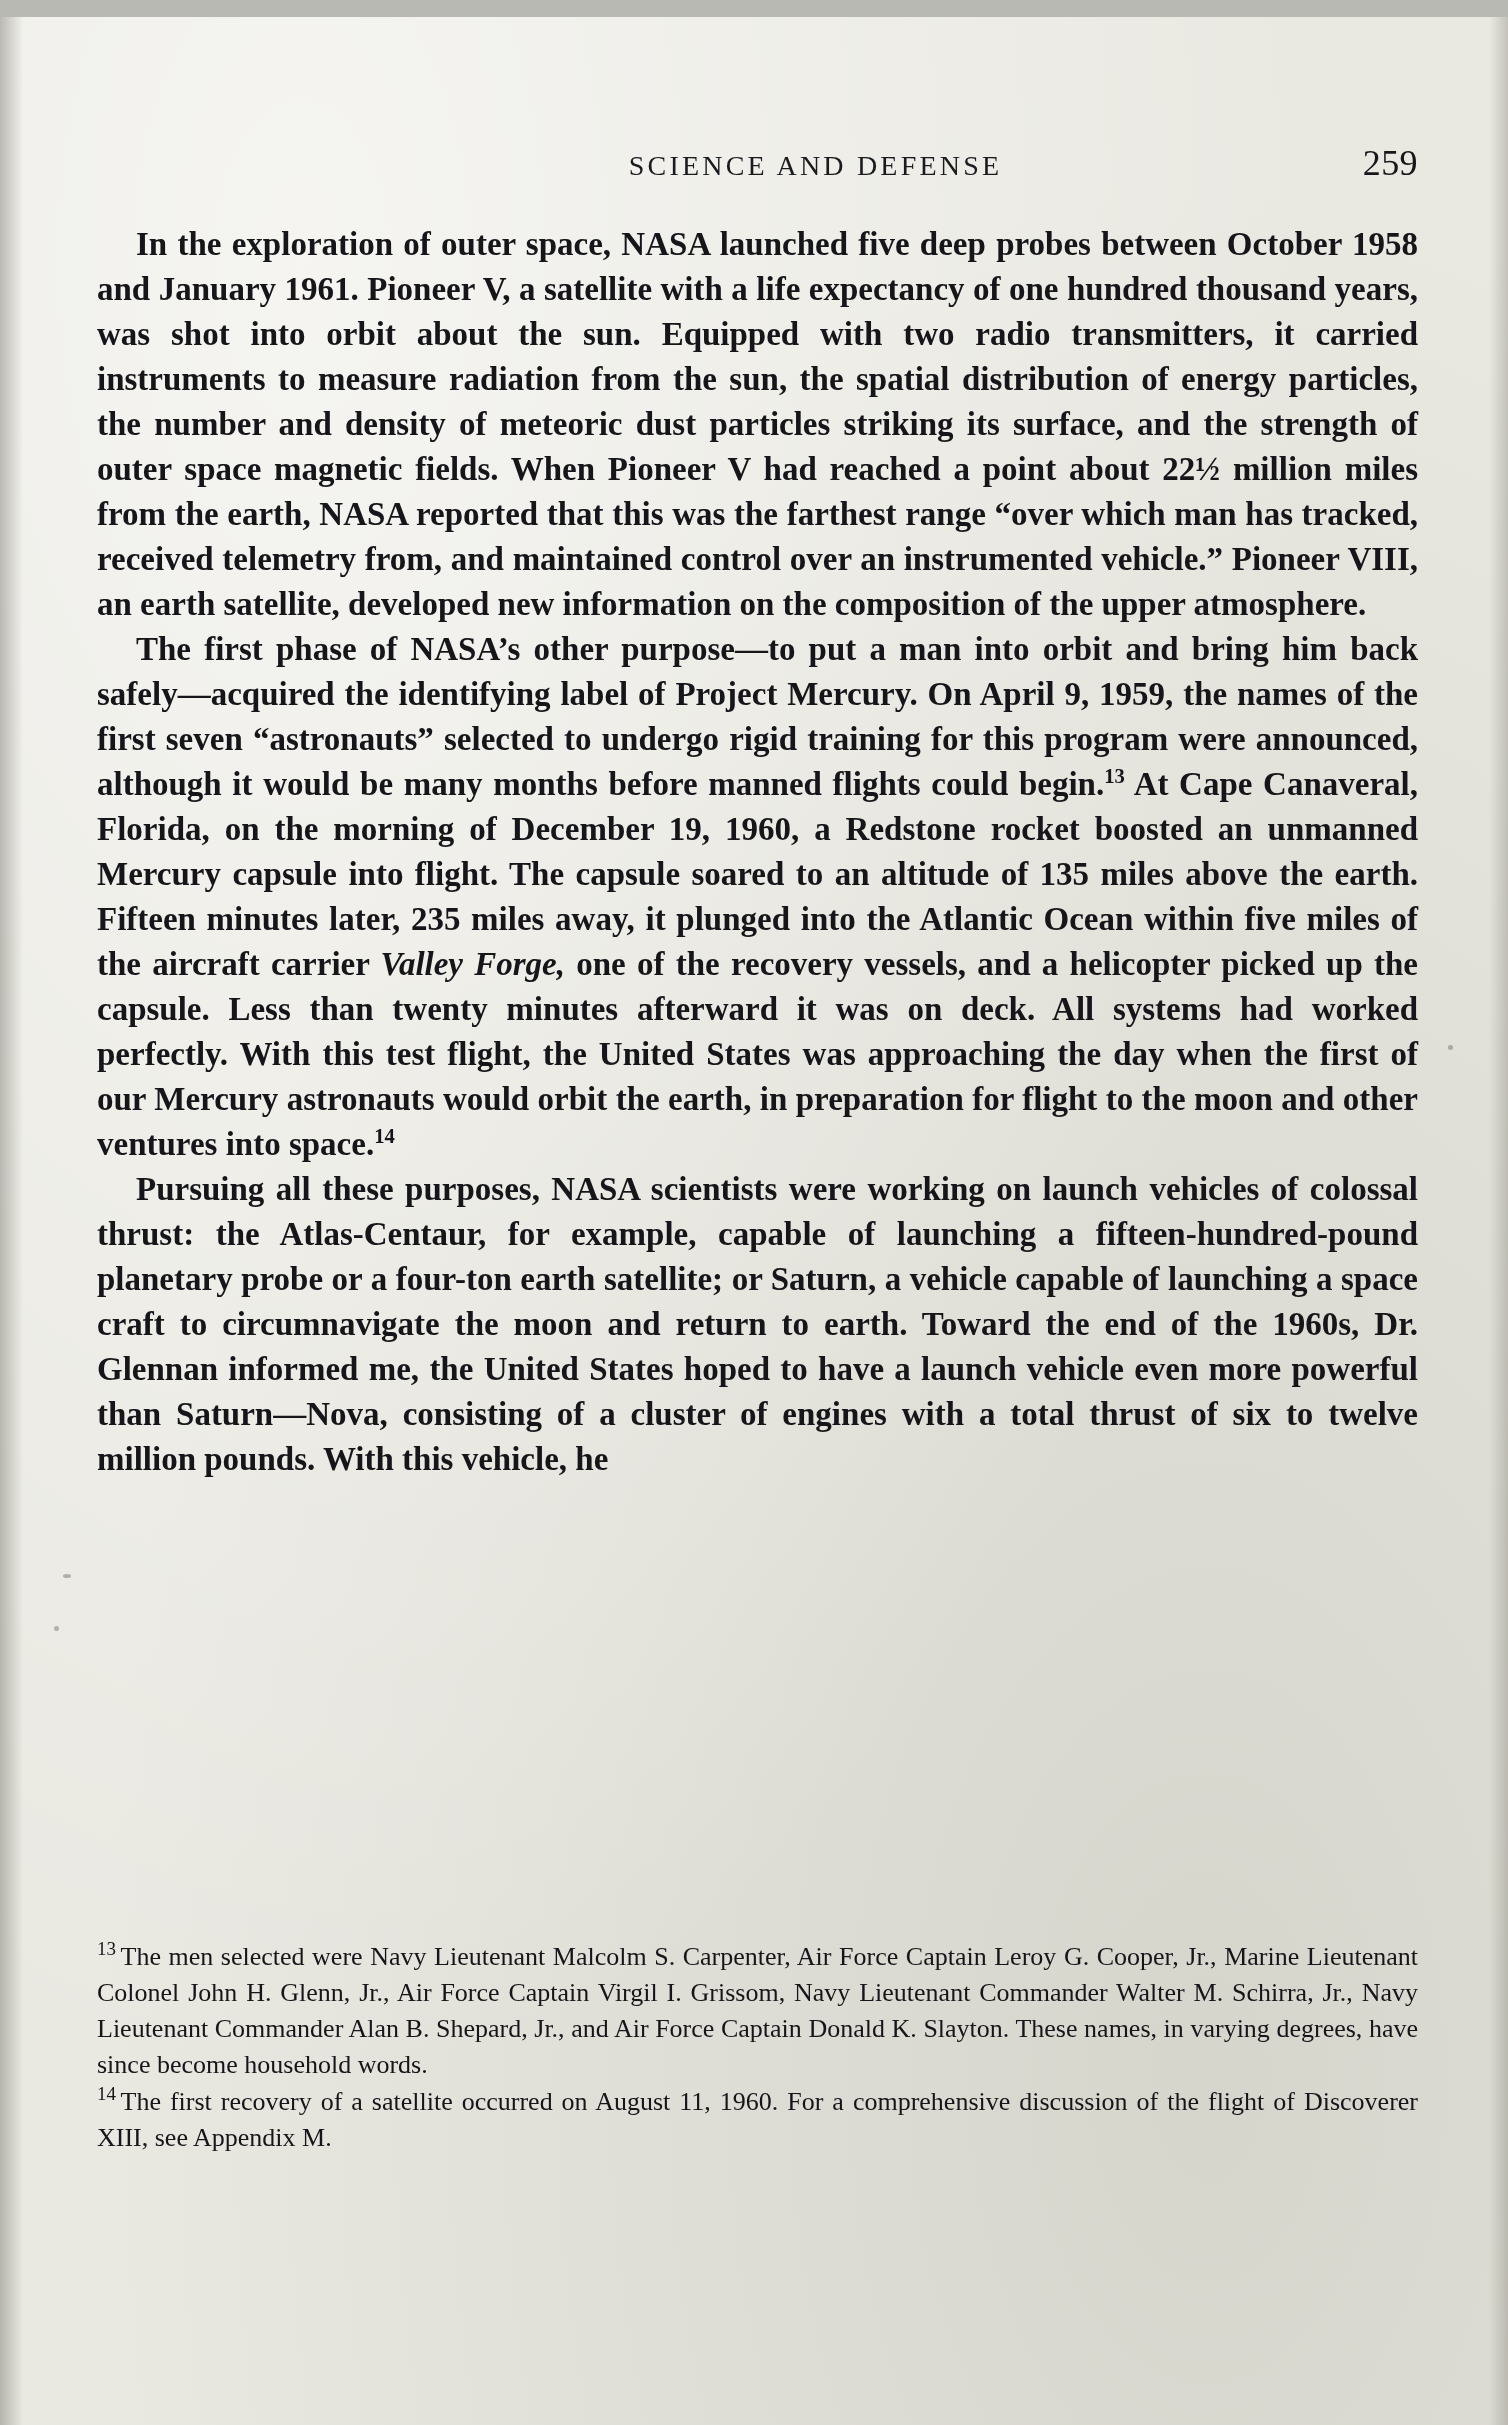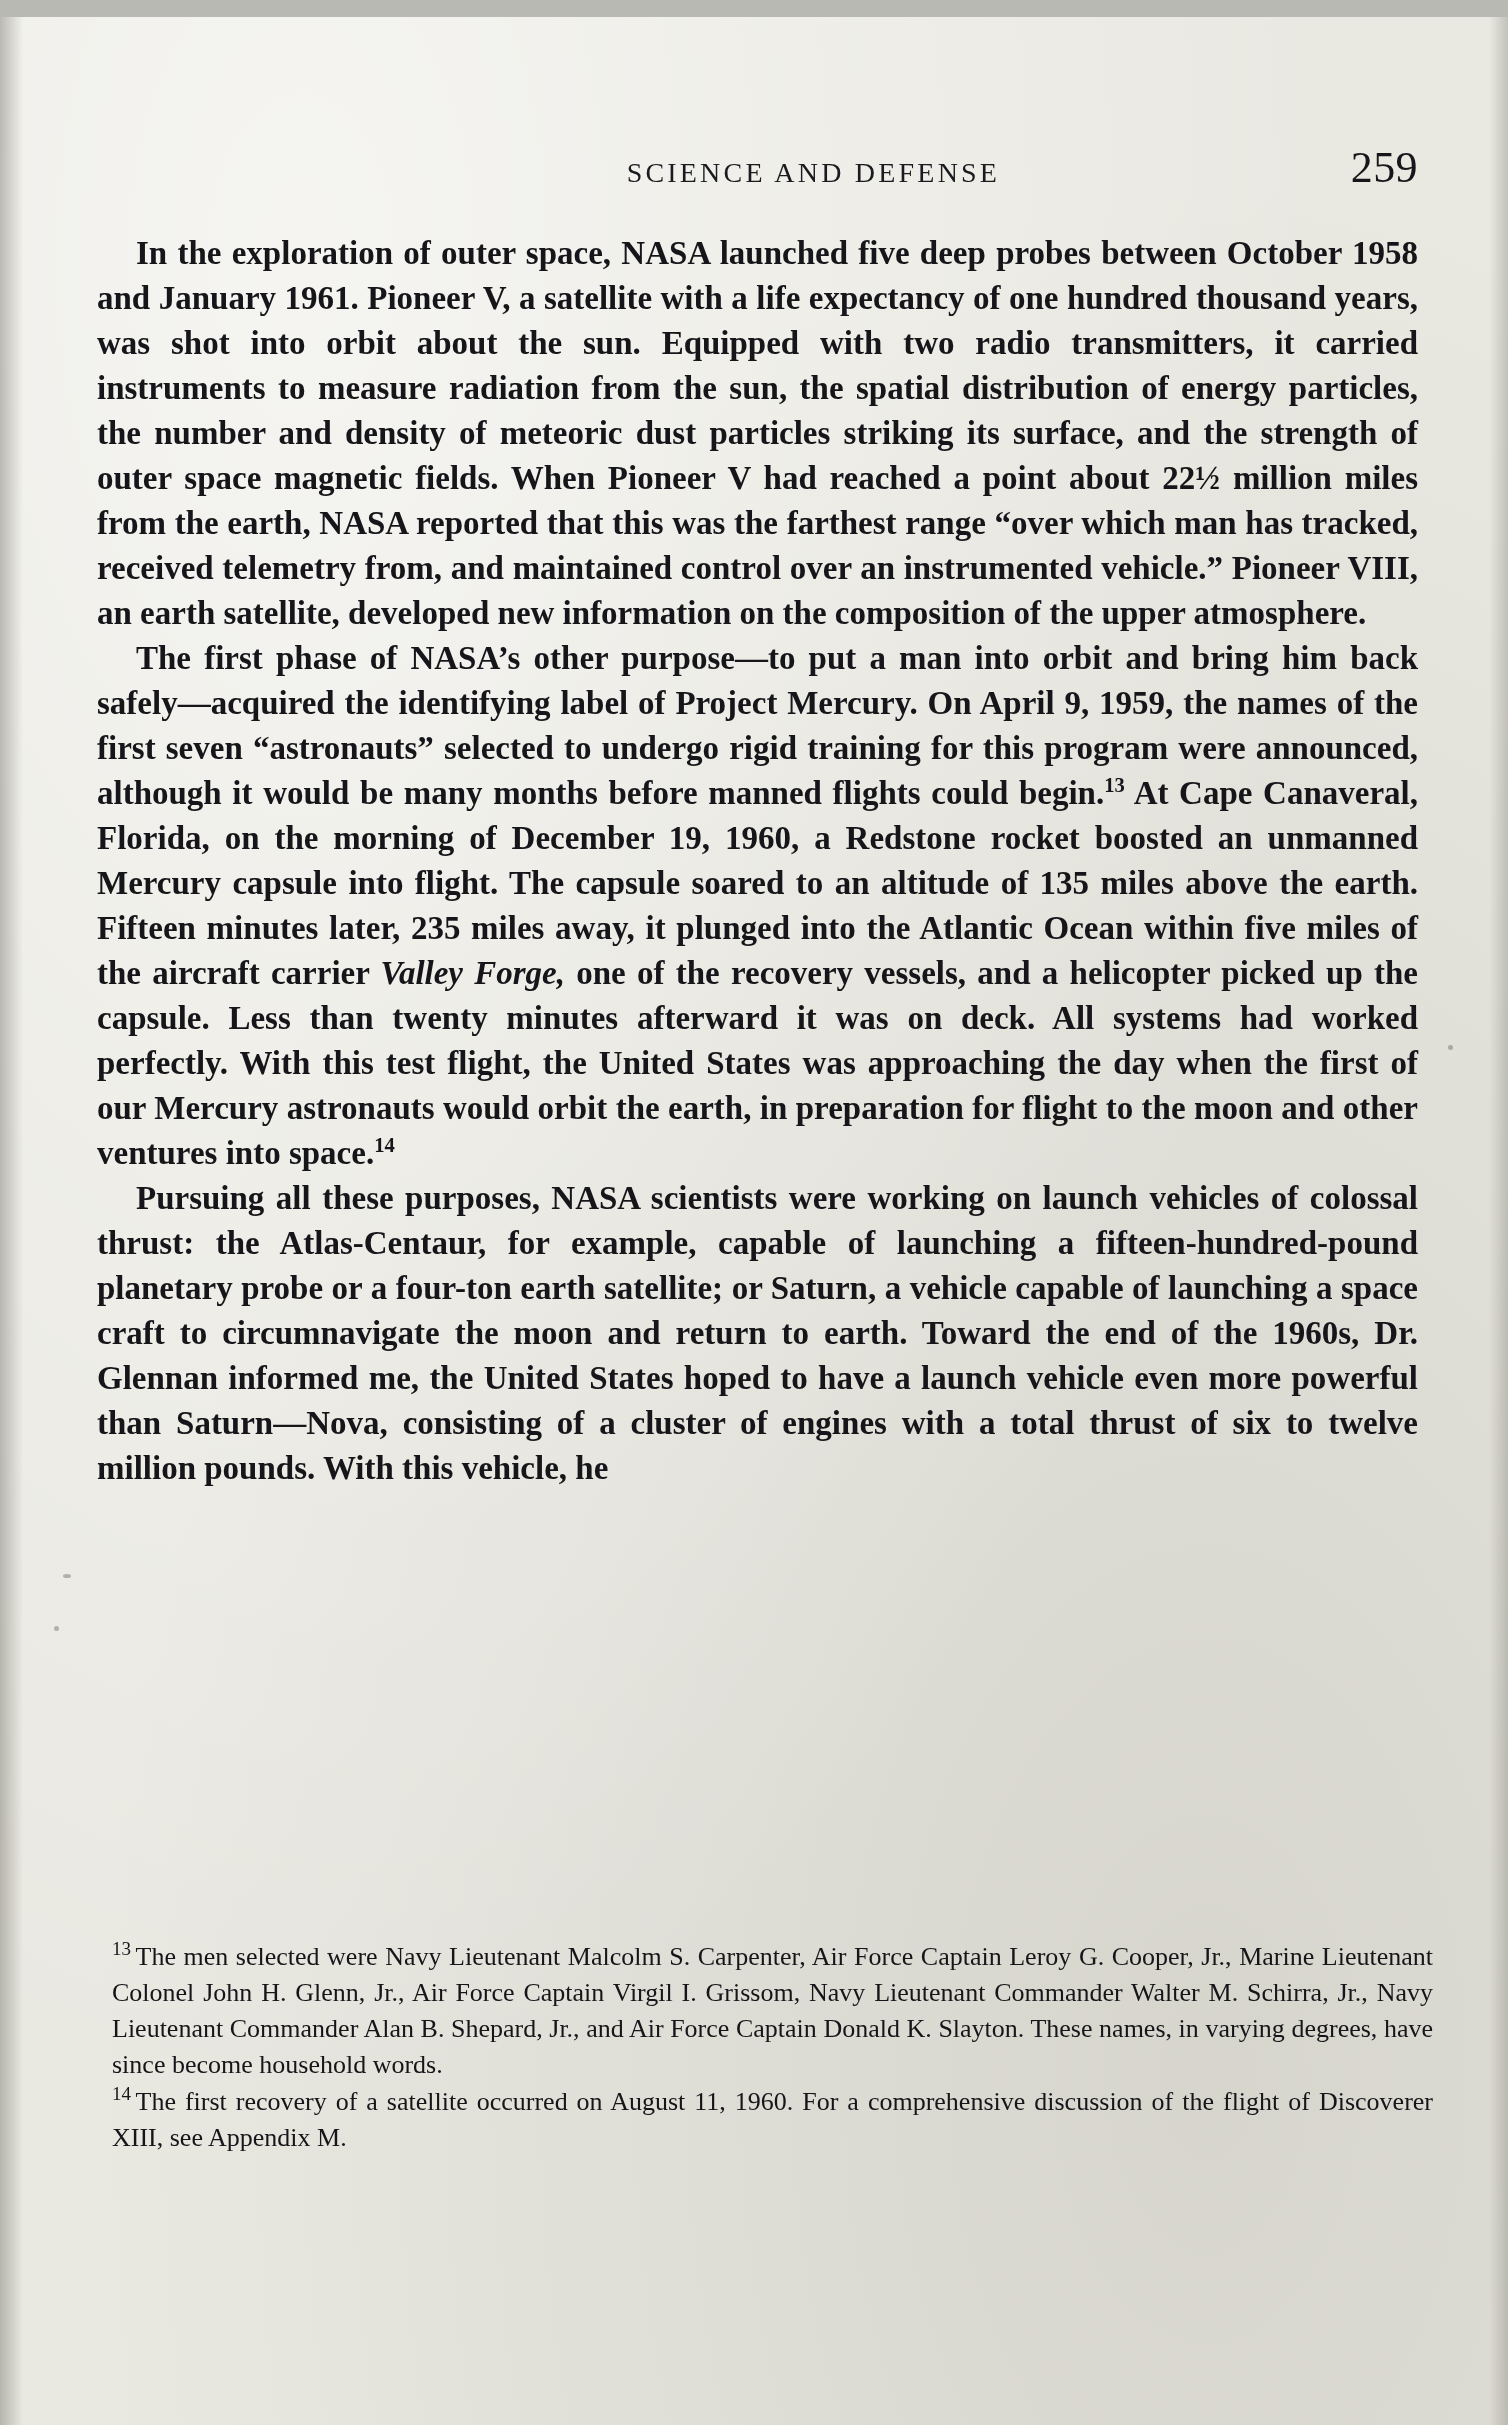--- a/index.html
+++ b/index.html
@@ -48,21 +48,21 @@
     padding-left: 179px;
   }
   .runhead-title {
     font-size: 28px;
     letter-spacing: 3.2px;
     color: #1b1b1f;
     text-align: center;
     flex: 1;
   }
   .runhead-page {
-    font-size: 44px;
+    font-size: 36px;
     color: #17171b;
     min-width: 63px;
     text-align: right;
     letter-spacing: 0.4px;
   }
   p.body {
     font-size: 33px;
     line-height: 45px;
     text-align: justify;
     text-justify: inter-word;
@@ -74,21 +74,21 @@
   .sup {
     font-size: 20.6px;
     vertical-align: super;
     line-height: 0;
   }
   em {
     font-style: italic;
   }
   .notes {
     position: absolute;
-    left: 112px;
+    left: 97px;
     top: 1922px;
     width: 1321px;
   }
   .note {
     font-size: 26px;
     line-height: 36px;
     text-align: justify;
     margin: 0;
     text-indent: 0;
   }

